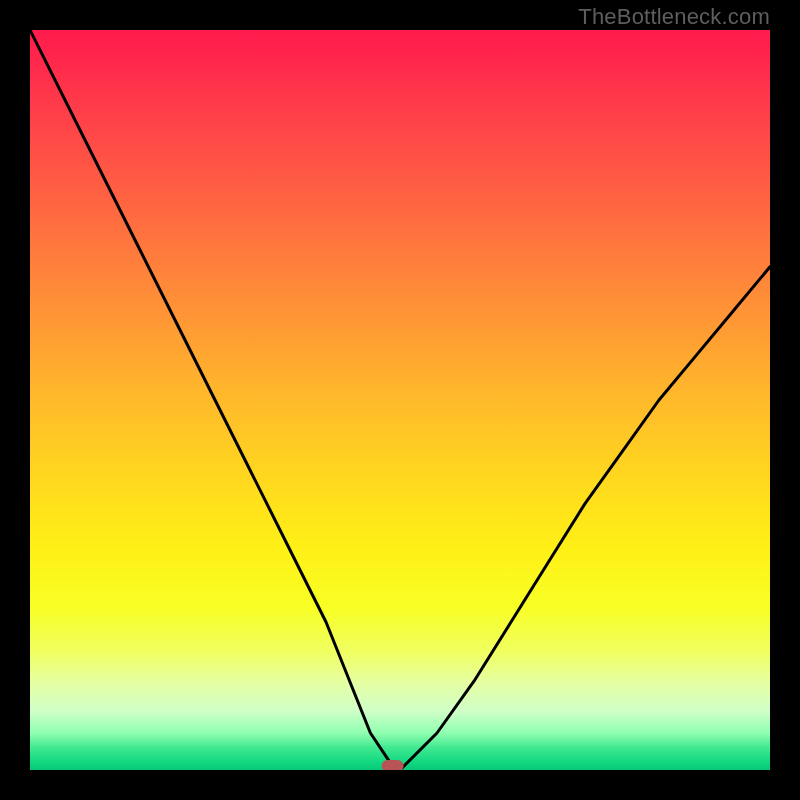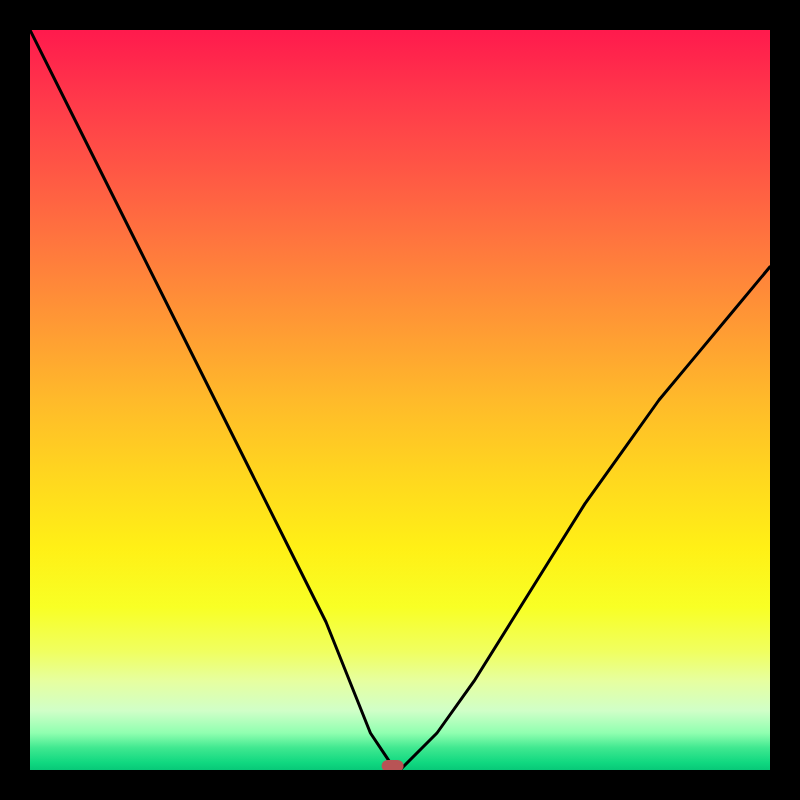--- a/index.html
+++ b/index.html
@@ -59,19 +59,20 @@
   }
   .marker {
     fill: #b85455;
     stroke: none;
   }
 </style>
 </head>
 <body>
 
 <div class="frame">
+  <div class="watermark">TheBottleneck.com</div>
   <div class="plot">
     <svg class="curve-svg" viewBox="0 0 740 740" preserveAspectRatio="none">
       <path id="curve" class="curve-path" d="M0.0 0.0 L37.0 74.0 L74.0 148.0 L111.0 222.0 L148.0 296.0 L185.0 370.0 L222.0 444.0 L259.0 518.0 L296.0 592.0 L325.6 666.0 L340.4 703.0 L355.2 725.2 L362.6 736.3 L370.0 740.0 L407.0 703.0 L444.0 651.2 L481.0 592.0 L518.0 532.8 L555.0 473.6 L592.0 421.8 L629.0 370.0 L666.0 325.6 L703.0 281.2 L740.0 236.8 "></path>
       <rect id="marker" class="marker" x="351.6" y="730.0" width="22" height="12" rx="6" ry="6"></rect>
     </svg>
   </div>
 </div>
 
 </body></html>

